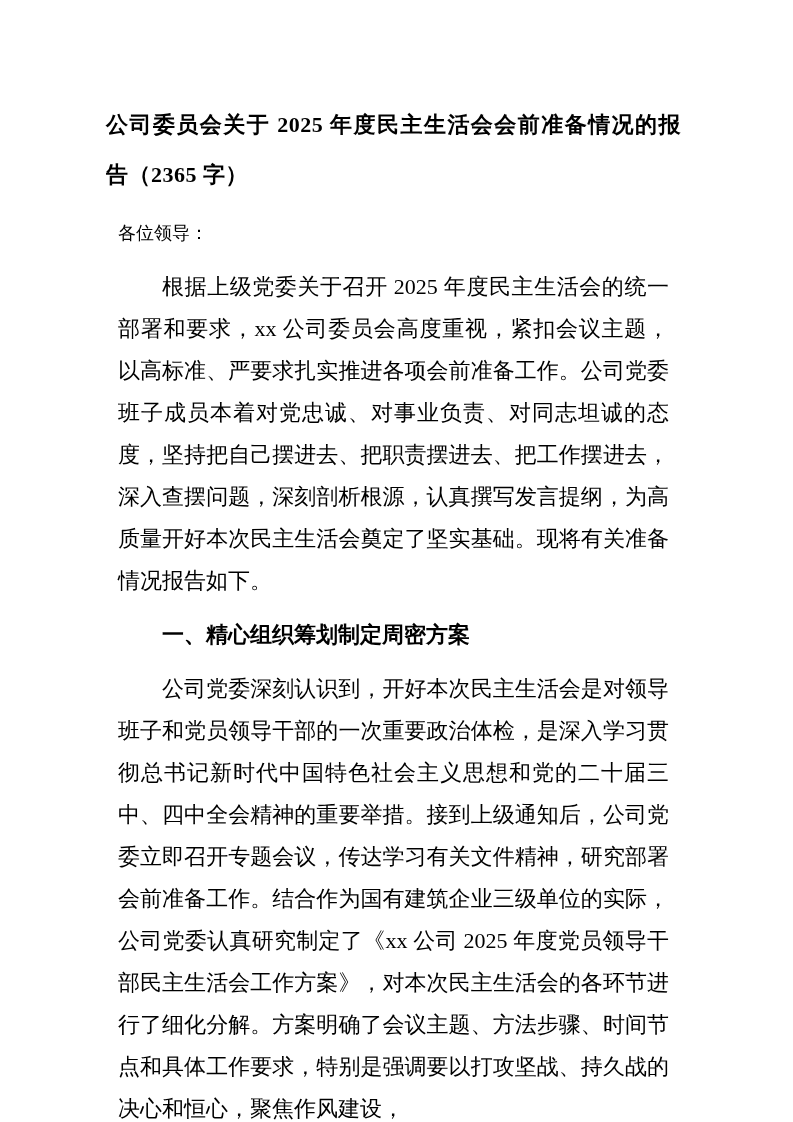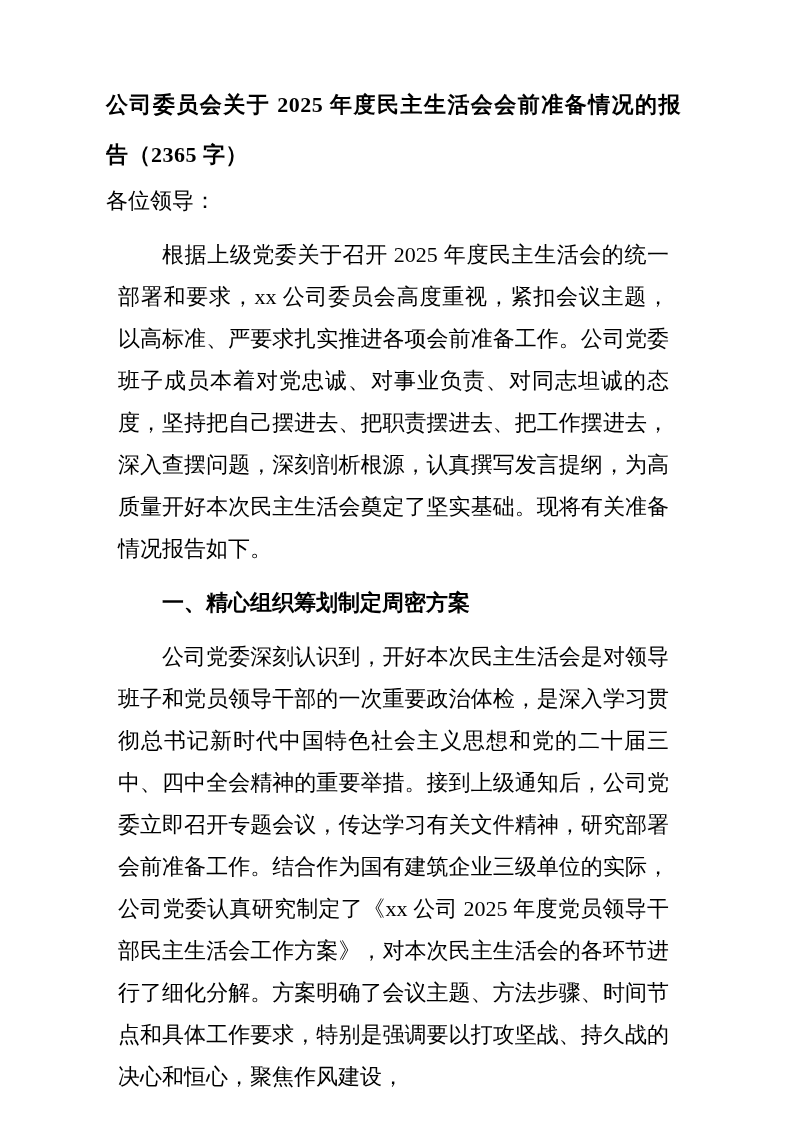--- a/index.html
+++ b/index.html
@@ -7,35 +7,35 @@
     padding: 0;
     background: #ffffff;
   }
   .page {
     position: relative;
     width: 793px;
     height: 1122px;
     box-sizing: border-box;
     background: #ffffff;
     color: #000000;
-    padding: 80px 112px 0 106px;
+    padding: 100px 112px 0 106px;
     overflow: hidden;
     font-family: "Liberation Serif", "DejaVu Serif", serif;
   }
   .doc-title {
     margin: 0;
     font-size: 22px;
     font-weight: bold;
     line-height: 50px;
     text-align: justify;
     letter-spacing: 0.5px;
   }
   .salutation {
-    margin: 0;
-    font-size: 22px;
+    margin: 12px;
+    font-size: 18px;
     font-weight: normal;
     line-height: 42px;
   }
   .body-paragraph {
     margin: 12px;
     font-size: 22px;
     font-weight: normal;
     line-height: 42px;
     text-align: justify;
     text-indent: 2em;

